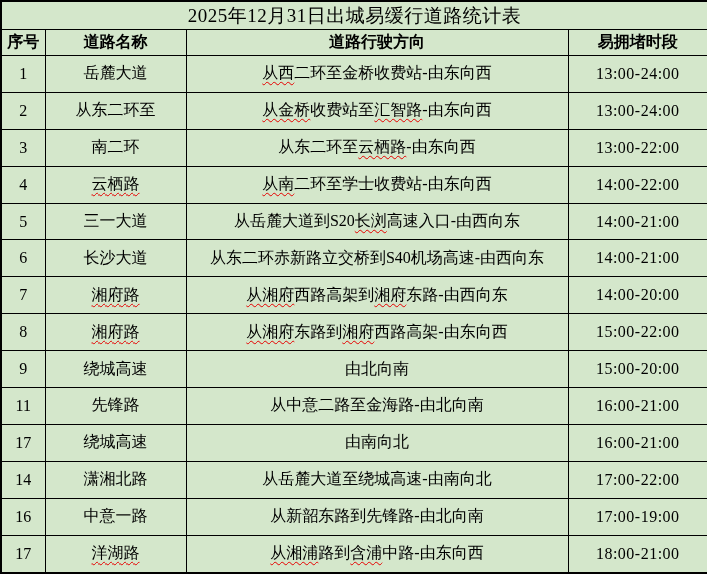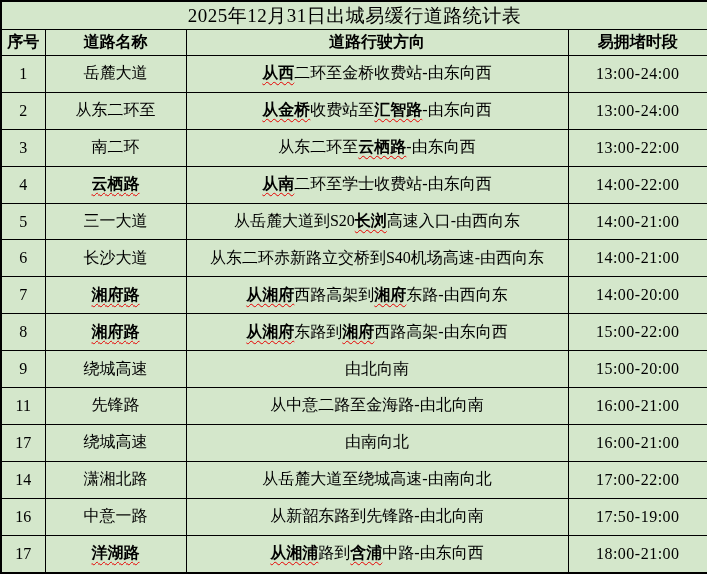--- a/index.html
+++ b/index.html
@@ -37,21 +37,20 @@
     font-family: Liberation Serif, serif;
   }
   tbody td { font-size: 16px; }
   .cell-time { letter-spacing: 0.5px; }
   .w {
     text-decoration: underline;
     text-decoration-style: wavy;
     text-decoration-color: #e60000;
     text-decoration-thickness: 1px;
     text-underline-offset: 3px;
-    font-weight: bold;
   }
 </style>
 </head>
 <body>
 
 <table>
   <colgroup>
     <col style="width:44px">
     <col style="width:141px">
     <col style="width:382px">
@@ -138,21 +137,21 @@
       <tr>
         <td>14</td>
         <td><span>潇湘北路</span></td>
         <td><span>从岳麓大道至绕城高速-由南向北</span></td>
         <td class="cell-time">17:00-22:00</td>
       </tr>
       <tr>
         <td>16</td>
         <td><span>中意一路</span></td>
         <td><span>从新韶东路到先锋路-由北向南</span></td>
-        <td class="cell-time">17:50-19:00</td>
+        <td class="cell-time">17:00-19:00</td>
       </tr>
       <tr>
         <td>17</td>
         <td><span class="w">洋湖路</span></td>
         <td><span class="w">从湘浦</span><span>路到</span><span class="w">含浦</span><span>中路-由东向西</span></td>
         <td class="cell-time">18:00-21:00</td>
       </tr>
     </tbody>
 </table>
 

